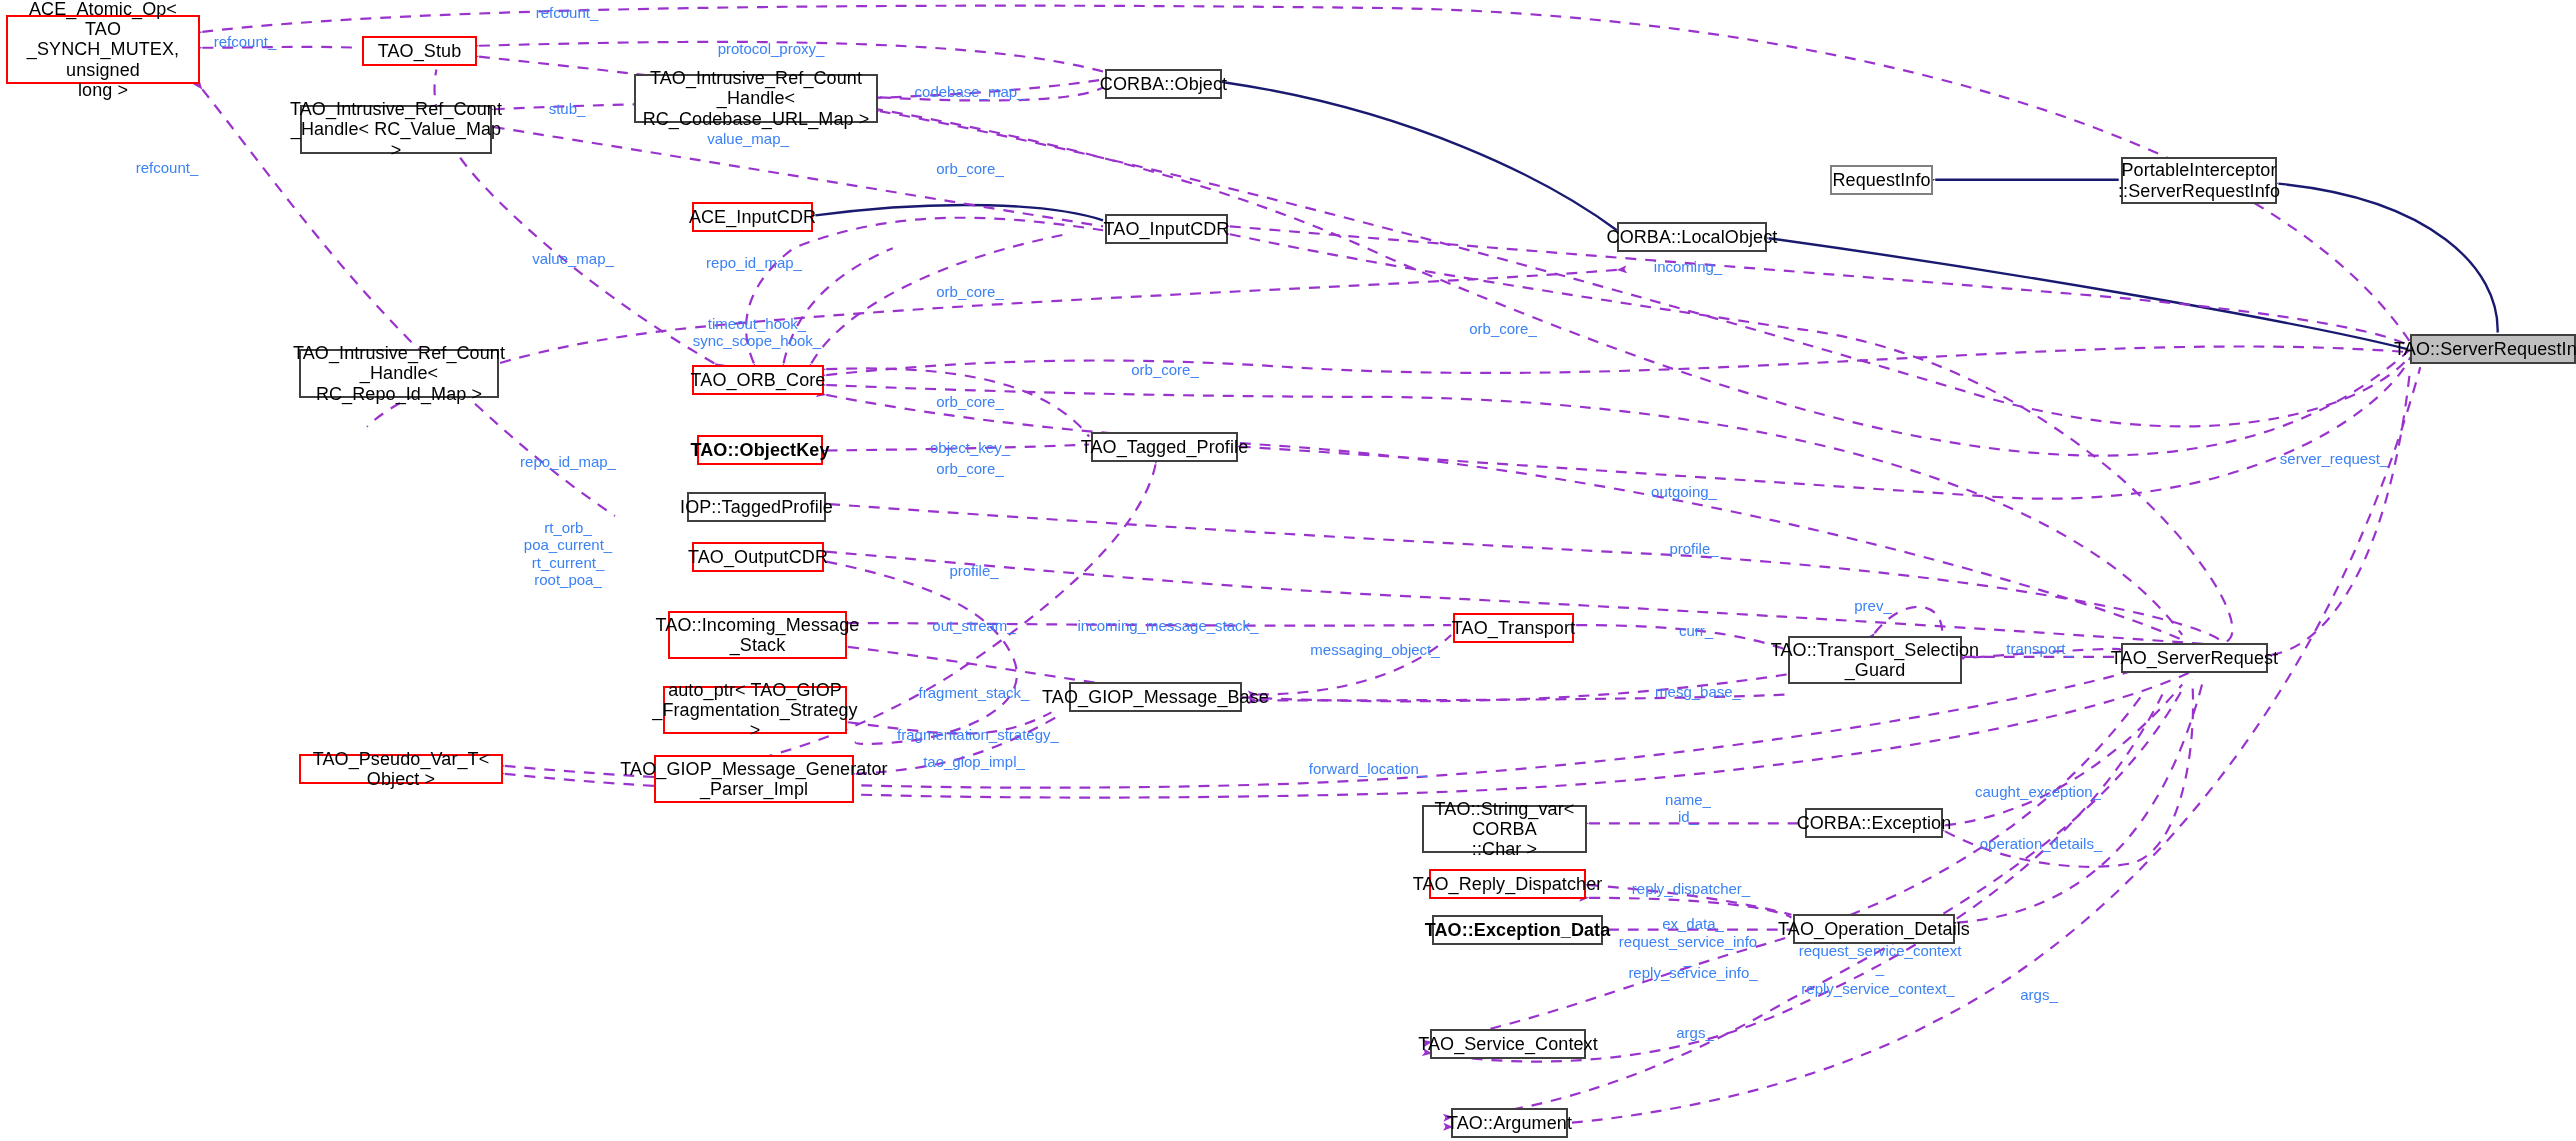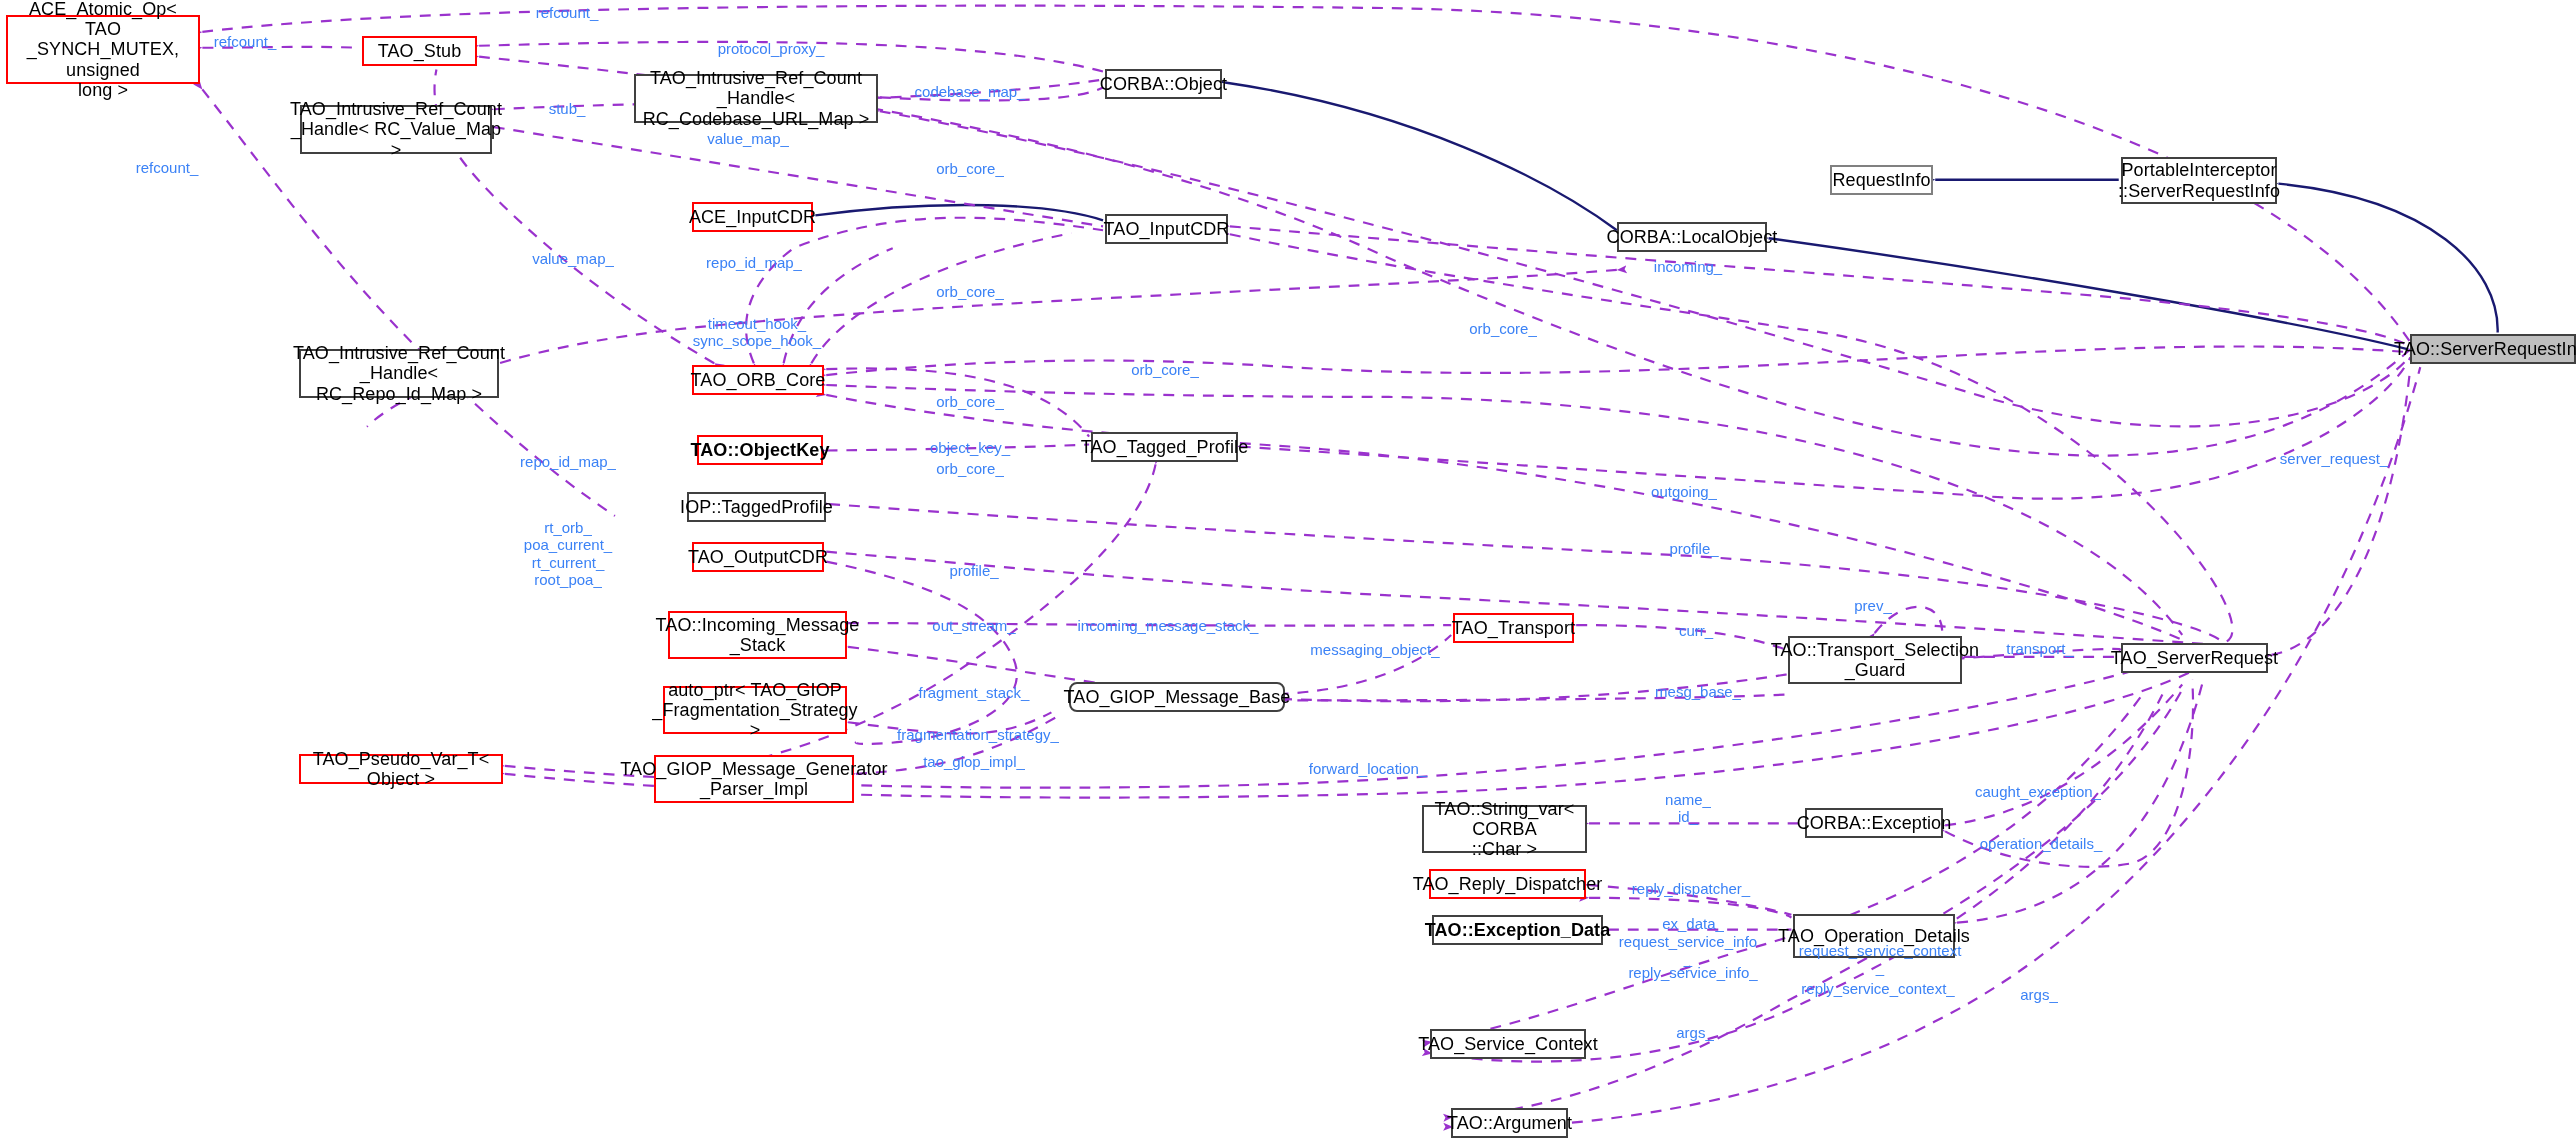--- a/index.html
+++ b/index.html
@@ -136,30 +136,30 @@
       <div class="node black" style="left: 687px; top: 492px; width: 139px; height: 30px;">IOP::TaggedProfile</div>
       <div class="node red" style="left: 692px; top: 542px; width: 132px; height: 30px;">TAO_OutputCDR</div>
       <div class="node red" style="left: 668px; top: 611px; width: 179px; height: 48px;">TAO::Incoming_Message
 _Stack</div>
       <div class="node red" style="left: 1453px; top: 613px; width: 121px; height: 30px;">TAO_Transport</div>
       <div class="node black" style="left: 1788px; top: 636px; width: 174px; height: 48px;">TAO::Transport_Selection
 _Guard</div>
       <div class="node black" style="left: 2121px; top: 643px; width: 147px; height: 30px;">TAO_ServerRequest</div>
       <div class="node red" style="left: 663px; top: 686px; width: 184px; height: 48px;">auto_ptr&lt; TAO_GIOP
 _Fragmentation_Strategy &gt;</div>
-      <div class="node black" style="left: 1069px; top: 682px; width: 216px; height: 30px; border-radius: 8px;">TAO_GIOP_Message_Base</div>
+      <div class="node black" style="left: 1069px; top: 682px; width: 173px; height: 30px;">TAO_GIOP_Message_Base</div>
       <div class="node red" style="left: 654px; top: 755px; width: 200px; height: 48px;">TAO_GIOP_Message_Generator
 _Parser_Impl</div>
       <div class="node red" style="left: 299px; top: 754px; width: 204px; height: 30px;">TAO_Pseudo_Var_T&lt; Object &gt;</div>
       <div class="node black" style="left: 1422px; top: 805px; width: 165px; height: 48px;">TAO::String_var&lt; CORBA
 ::Char &gt;</div>
       <div class="node black" style="left: 1805px; top: 808px; width: 138px; height: 30px;">CORBA::Exception</div>
       <div class="node red" style="left: 1429px; top: 869px; width: 157px; height: 30px;">TAO_Reply_Dispatcher</div>
       <div class="node black" style="left: 1432px; top: 915px; width: 171px; height: 30px; font-weight: bold;">TAO::Exception_Data</div>
-      <div class="node black" style="left: 1793px; top: 914px; width: 162px; height: 44px;">TAO_Operation_Details</div>
+      <div class="node black" style="left: 1793px; top: 914px; width: 162px; height: 30px;">TAO_Operation_Details</div>
       <div class="node black" style="left: 1430px; top: 1029px; width: 156px; height: 30px;">TAO_Service_Context</div>
       <div class="node black" style="left: 1451px; top: 1108px; width: 117px; height: 30px;">TAO::Argument</div>
     </div>
   <div id="labels">
       <div class="elabel" style="left: 567px; top: 13px;">refcount_</div>
       <div class="elabel" style="left: 245px; top: 42px;">refcount_</div>
       <div class="elabel" style="left: 771px; top: 49px;">protocol_proxy_</div>
       <div class="elabel" style="left: 567px; top: 109px;">stub_</div>
       <div class="elabel" style="left: 970px; top: 92px;">codebase_map_</div>
       <div class="elabel" style="left: 748px; top: 139px;">value_map_</div>

